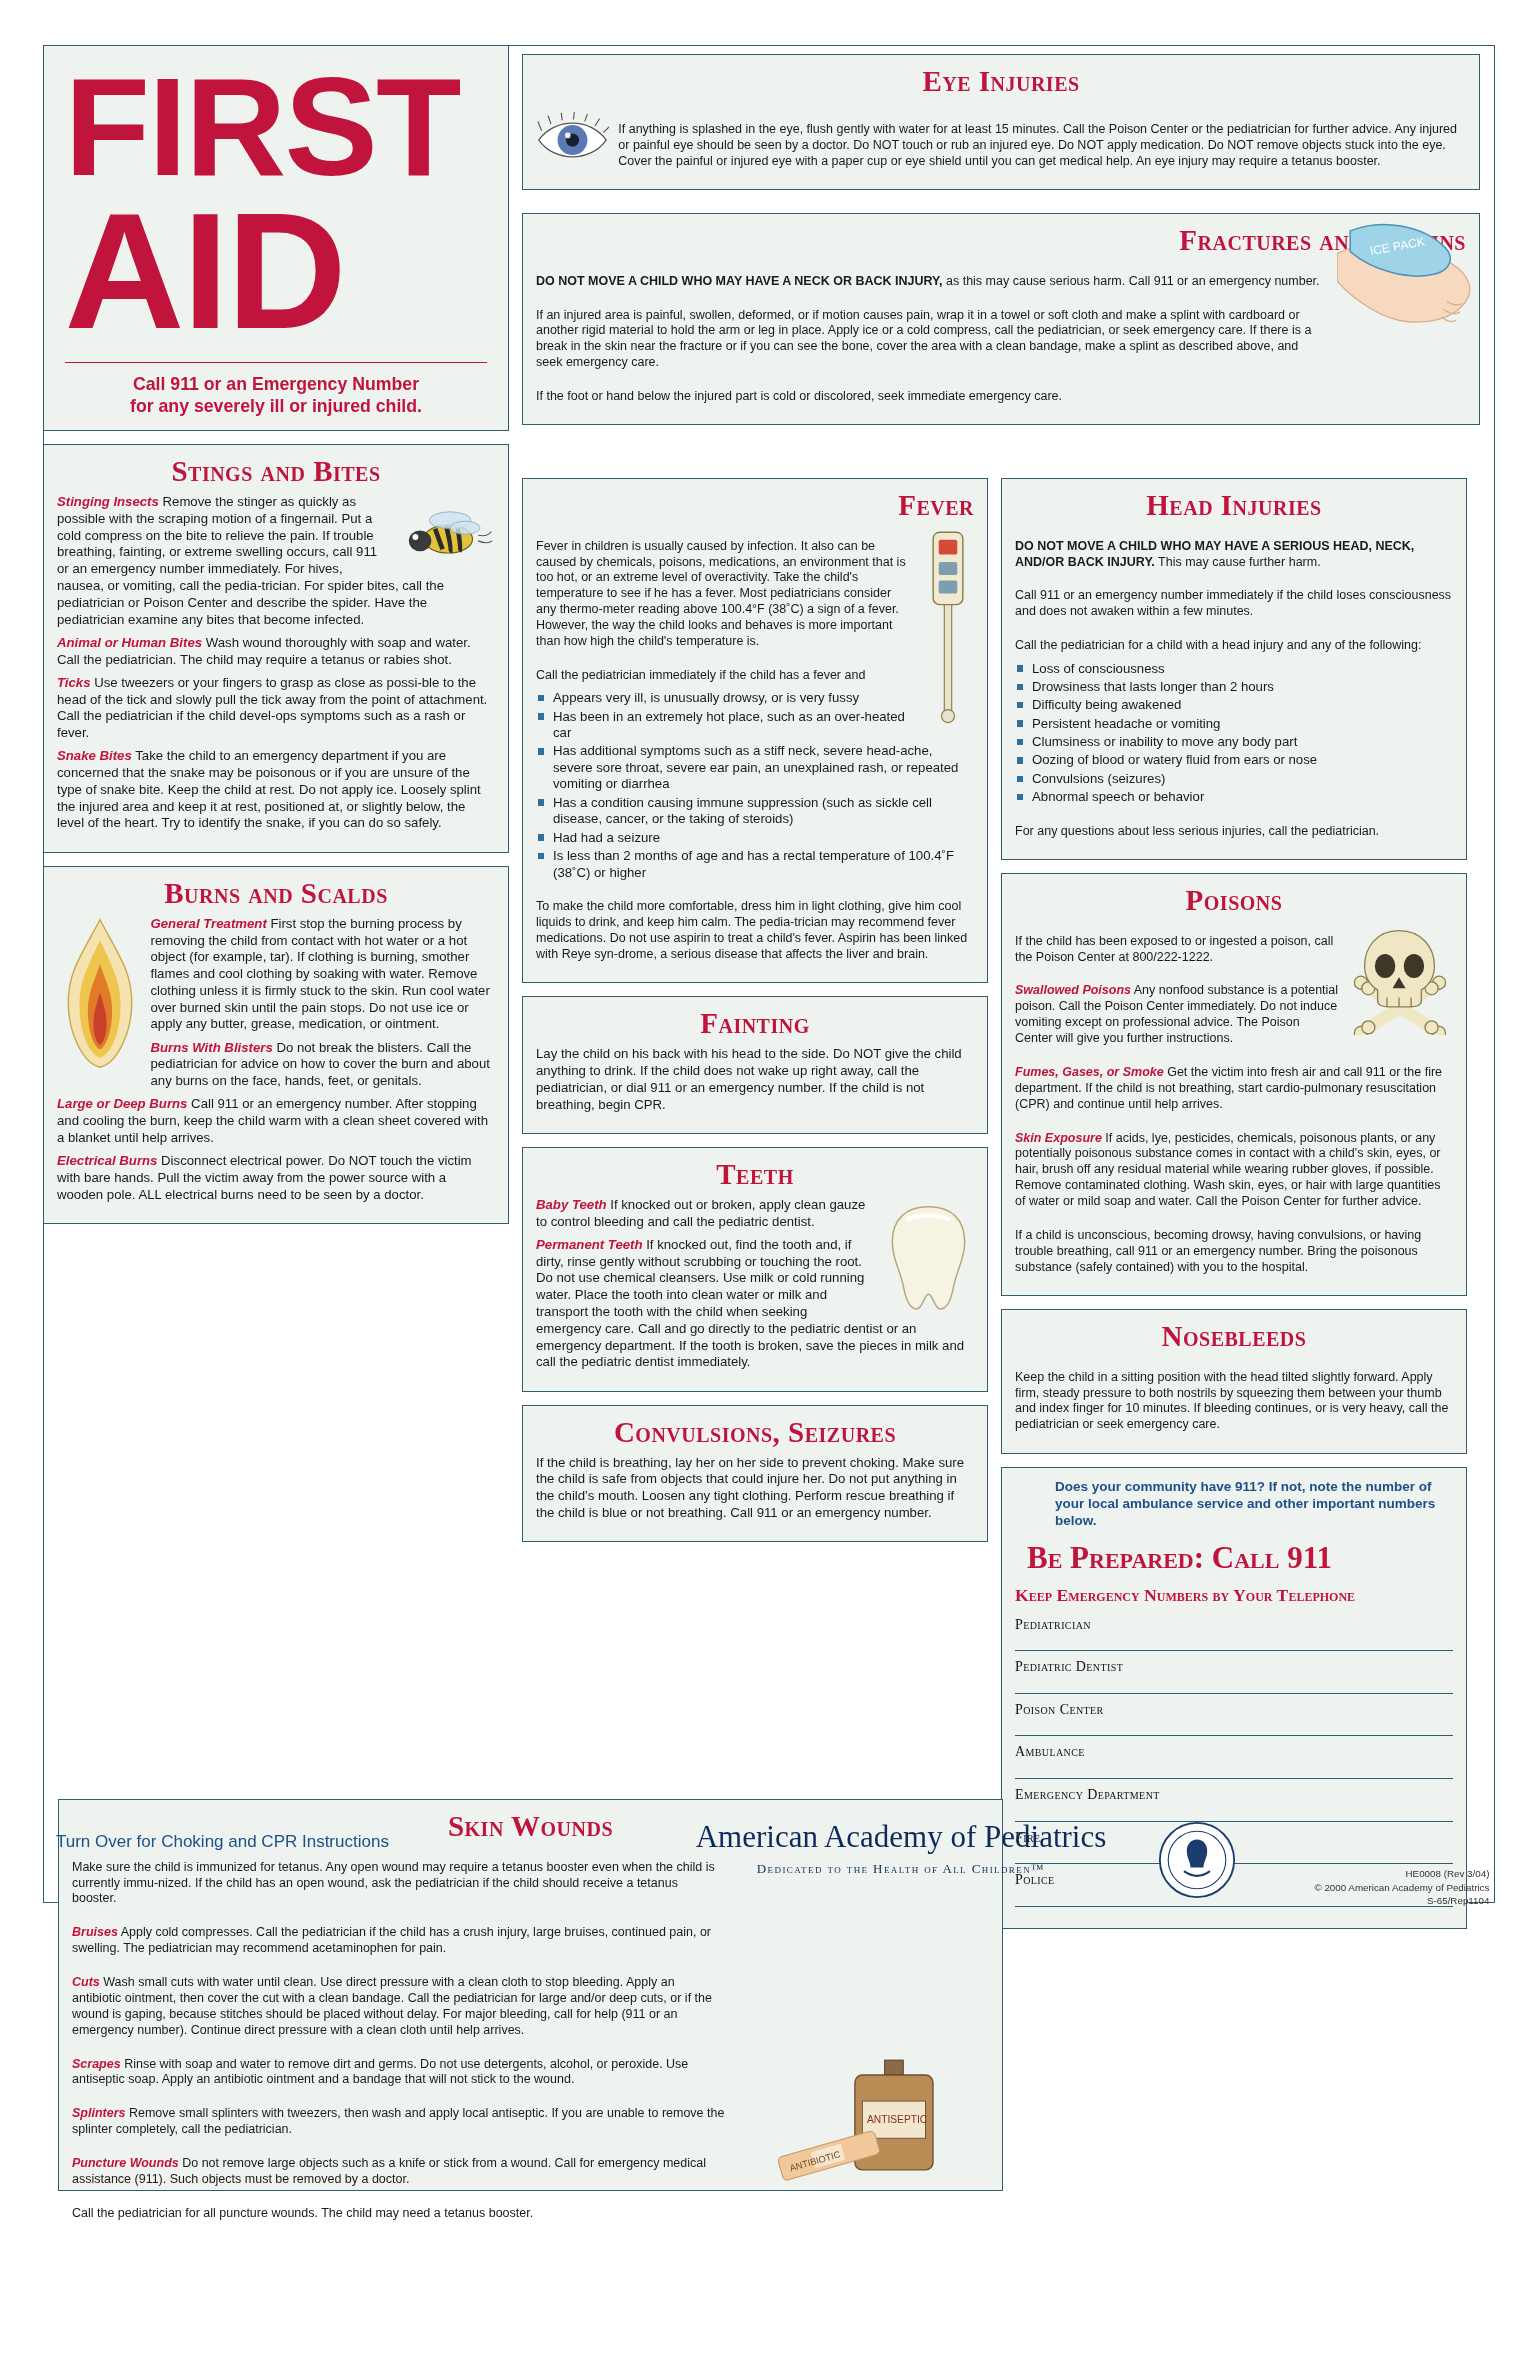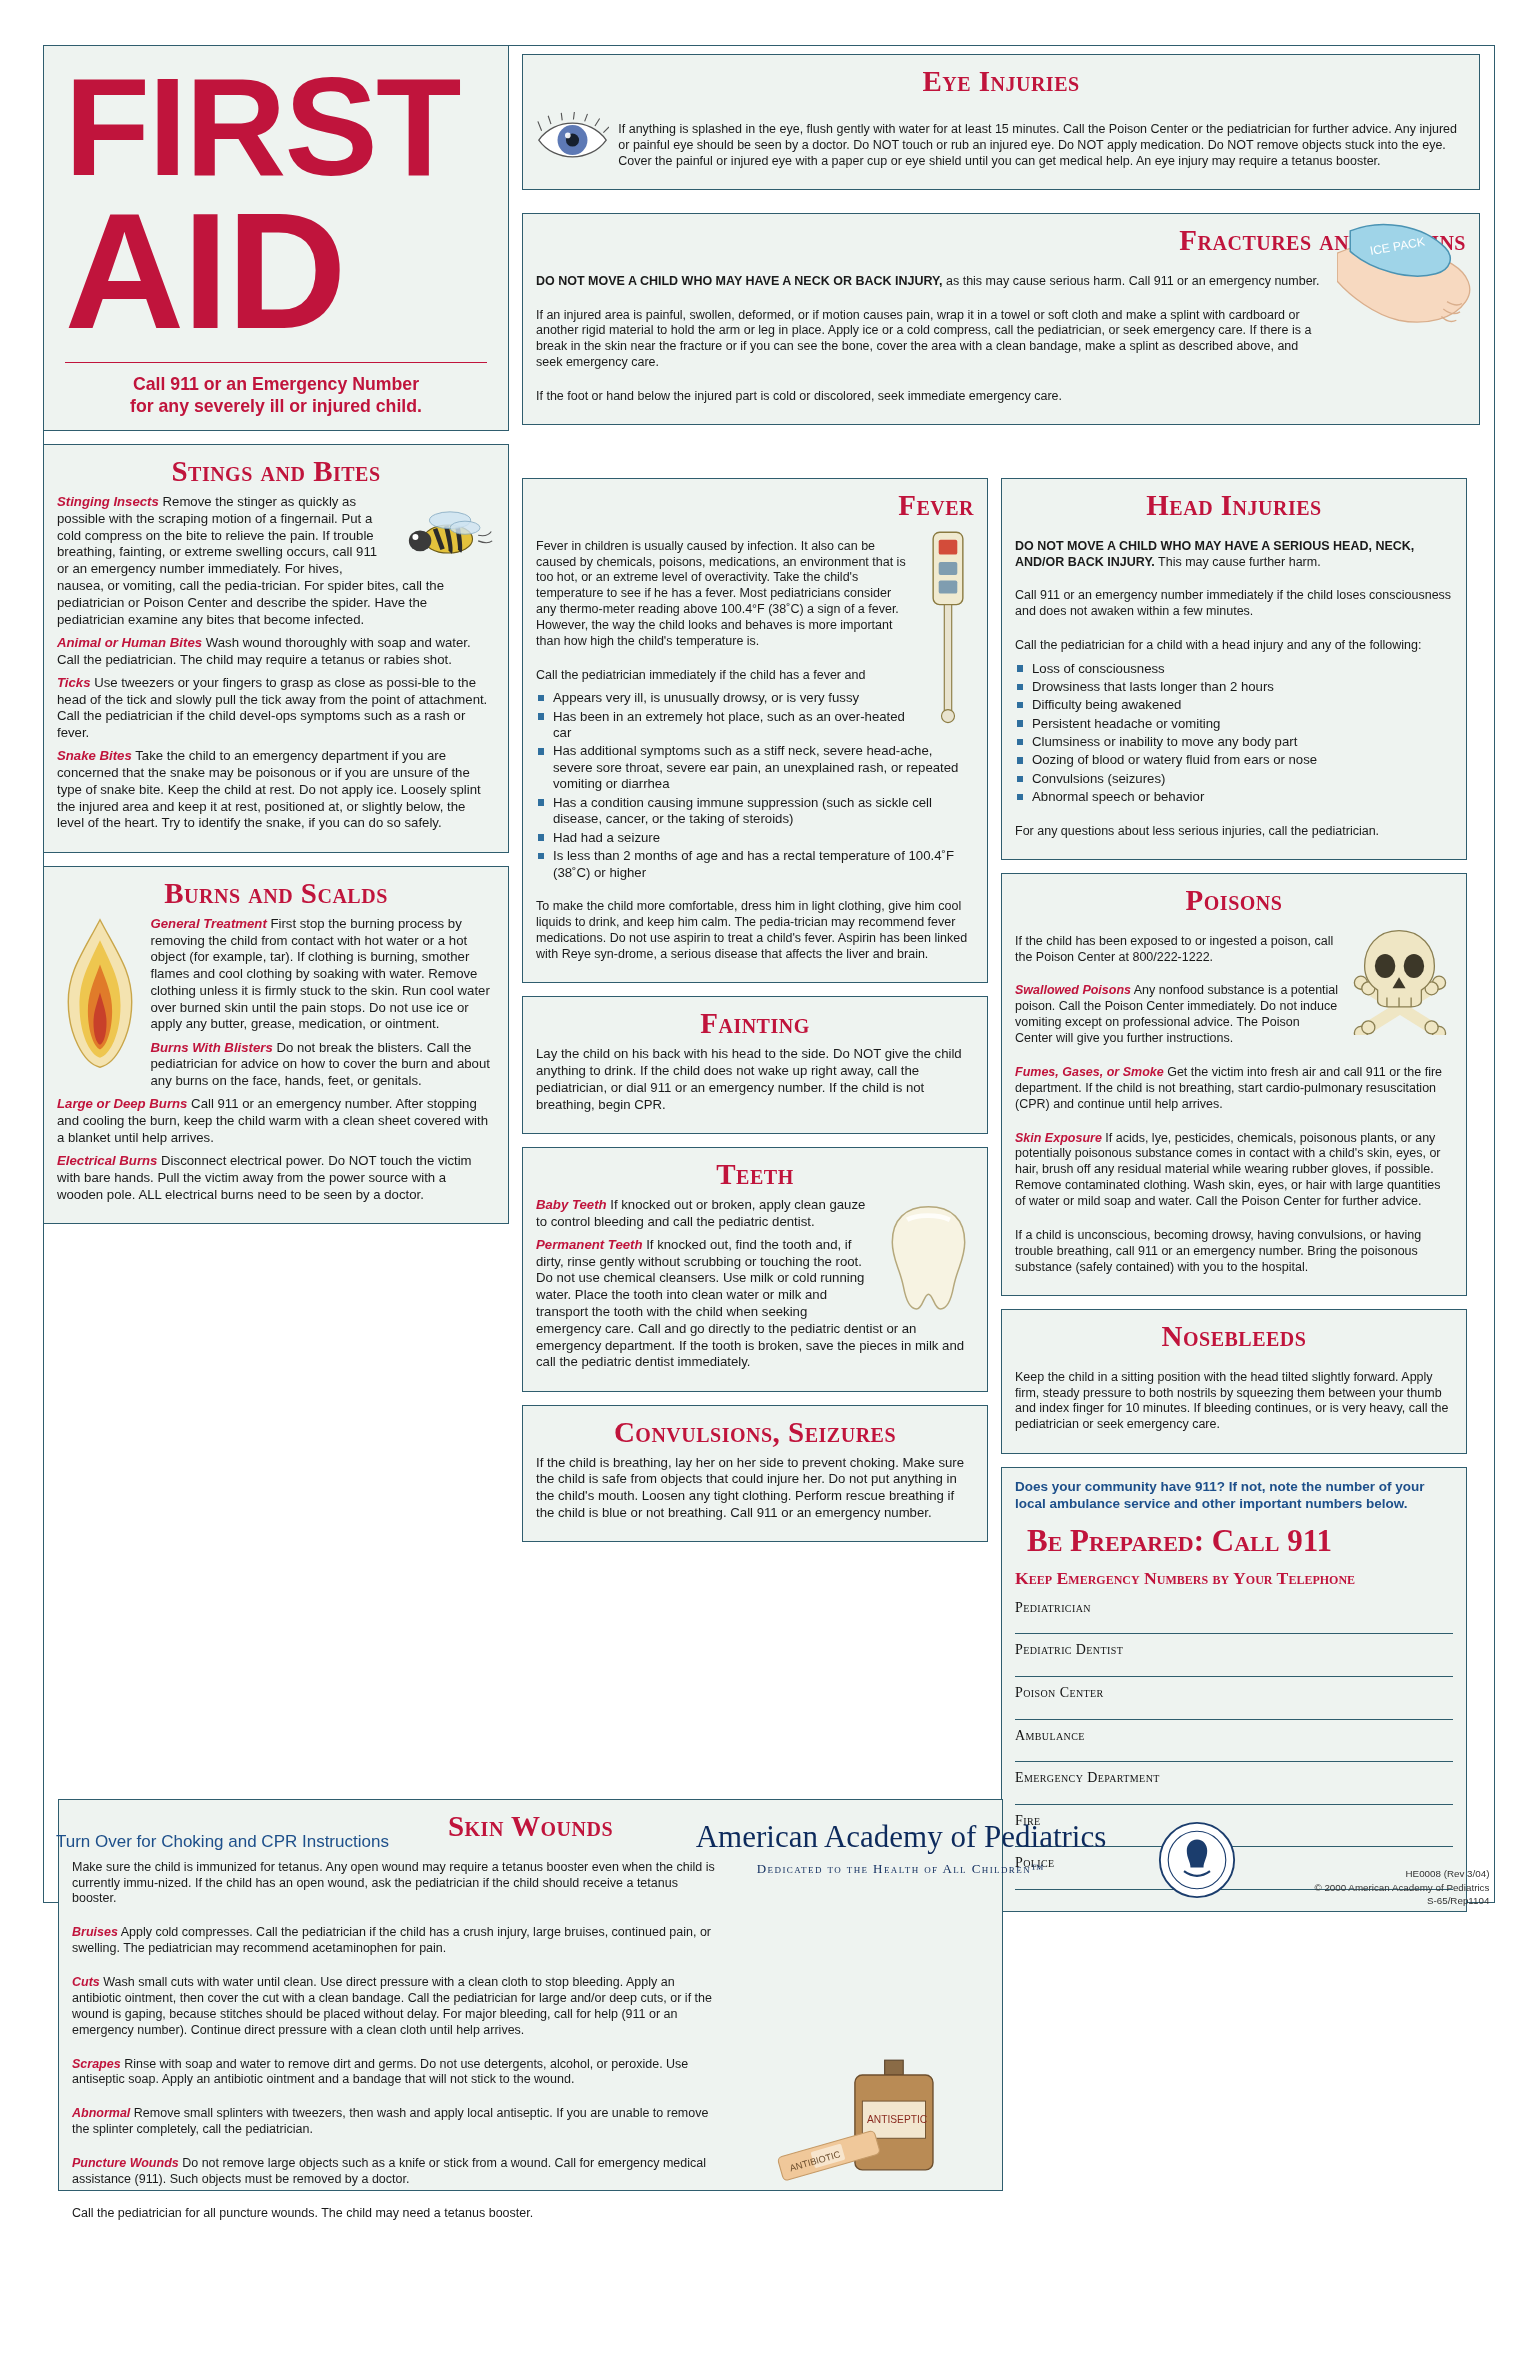--- a/index.html
+++ b/index.html
@@ -97,21 +97,21 @@
   .frac-img { position:absolute; right:1.9px; top:1.9px; width:140px; height:121px; }
 
   .sting-img { float:right; width:103px; height:75px; margin:0 0 3.7px 5.6px; }
   .burn-img  { float:left; width:86px; height:154px; margin:0 7.5px 3.7px 0; }
   .tooth-img { float:right; width:91px; height:112px; margin:3.7px 0 3.7px 7.5px; }
   .poison-img{ float:right; width:107px; height:112px; margin:0 0 3.7px 7.5px; }
   .thermo-img{ float:right; width:52px; height:196px; margin:0 0 5.6px 9.3px; }
   .wound-img { position:absolute; right:15px; bottom:9.3px; width:214px; height:158px;}
 
   
-  .prep-note { color:#1d4f8a; font-weight:bold; font-size:13.5px; line-height:1.25; margin-bottom:9.3px;}
+  .prep-note { color:#1d4f8a; font-weight:bold; font-size:13.5px; line-height:1.25; margin-bottom:9.3px;margin-left:40px;}
   .prep-h {
     font-family:"Liberation Serif", serif; font-variant:small-caps;
     color:#c0143c; font-weight:bold; font-size:31px; line-height:1.02; margin:12px;
   }
   .prep-h2 {
     font-family:"Liberation Serif", serif; font-variant:small-caps;
     color:#c0143c; font-weight:bold; font-size:17.7px; line-height:1.15; margin:1.9px 0 11.2px 0;
   }
   .prep-line { margin-bottom:8px; }
   .prep-label {
@@ -363,21 +363,21 @@
       <g transform="rotate(-16 60 150)">
         <rect x="8" y="130" width="108" height="26" rx="5" fill="#f0c89a" stroke="#c59a67" stroke-width="1.2"></rect>
         <rect x="44" y="134" width="34" height="18" rx="2" fill="#f7e5cd"></rect>
         <text x="18" y="148" font-family="Liberation Sans, sans-serif" font-size="10" fill="#6d4f2e">ANTIBIOTIC</text>
       </g>
     </svg>
     <p class="sm" style="width:653px;">Make sure the child is immunized for tetanus. Any open wound may require a tetanus booster even when the child is currently immu-nized. If the child has an open wound, ask the pediatrician if the child should receive a tetanus booster.</p>
     <p class="sm" style="width:653px;"><span class="lead">Bruises</span><span> Apply cold compresses. Call the pediatrician if the child has a crush injury, large bruises, continued pain, or swelling. The pediatrician may recommend acetaminophen for pain.</span></p>
     <p class="sm" style="width:653px;"><span class="lead">Cuts</span><span> Wash small cuts with water until clean. Use direct pressure with a clean cloth to stop bleeding. Apply an antibiotic ointment, then cover the cut with a clean bandage. Call the pediatrician for large and/or deep cuts, or if the wound is gaping, because stitches should be placed without delay. For major bleeding, call for help (911 or an emergency number). Continue direct pressure with a clean cloth until help arrives.</span></p>
     <p class="sm" style="width:653px;"><span class="lead">Scrapes</span><span> Rinse with soap and water to remove dirt and germs. Do not use detergents, alcohol, or peroxide. Use antiseptic soap. Apply an antibiotic ointment and a bandage that will not stick to the wound.</span></p>
-    <p class="sm" style="width:653px;"><span class="lead">Abnormal</span><span> Remove small splinters with tweezers, then wash and apply local antiseptic. If you are unable to remove the splinter completely, call the pediatrician.</span></p>
+    <p class="sm" style="width:653px;"><span class="lead">Splinters</span><span> Remove small splinters with tweezers, then wash and apply local antiseptic. If you are unable to remove the splinter completely, call the pediatrician.</span></p>
     <p class="sm" style="width:653px;"><span class="lead">Puncture Wounds</span><span> Do not remove large objects such as a knife or stick from a wound. Call for emergency medical assistance (911). Such objects must be removed by a doctor.</span></p>
     <p class="sm" style="width:653px;">Call the pediatrician for all puncture wounds. The child may need a tetanus booster.</p>
   </div>
 
   <div class="footer" style="bottom:18.6px;">
     <div class="foot-left">Turn Over for Choking and CPR Instructions</div>
     <div class="foot-center">
       <div class="aap-name">American Academy of Pediatrics</div>
       <div class="aap-tag">Dedicated to the Health of All Children™</div>
     </div>

